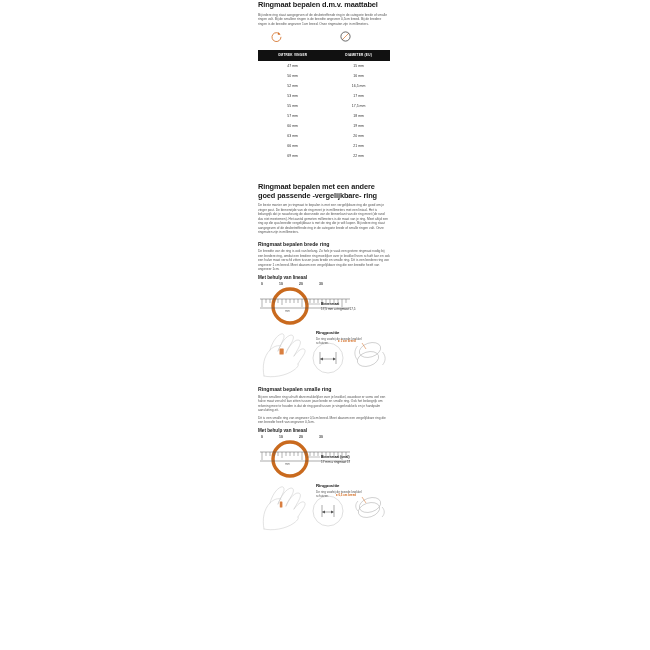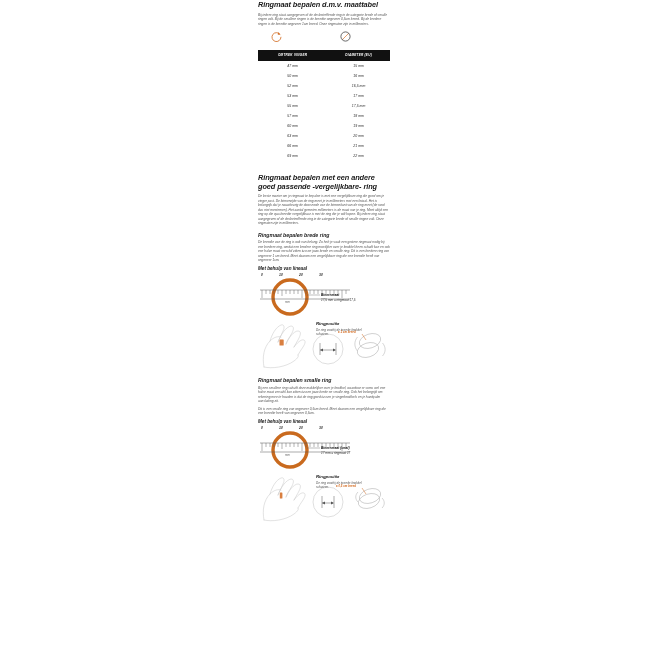--- a/index.html
+++ b/index.html
@@ -4,21 +4,21 @@
 <style>
   html,body{margin:0;padding:0;background:#ffffff;}
   body{width:650px;height:650px;overflow:hidden;font-family:"Liberation Sans",sans-serif;color:#2b2b2b;}
   .page{position:relative;width:650px;height:650px;background:#fff;}
   .col{position:absolute;left:258px;top:0;width:132px;}
 
   h2.sec{font-size:7.4px;line-height:9.2px;font-weight:bold;color:#1a1a1a;margin:0 0 3.5px 0;letter-spacing:-0.1px;}
   h3.sub{font-size:5.2px;line-height:6.4px;font-weight:bold;color:#1a1a1a;margin:0 0 2px 0;}
   h4.tiny{font-size:4.6px;line-height:5.6px;font-weight:bold;color:#1a1a1a;margin:0 0 2px 0;}
   p.body{font-size:3.25px;line-height:4.5px;color:#555;margin:0 0 3px 0;text-align:left;}
-  .blk{margin-bottom:6px;font-style:italic;}
+  .blk{margin-bottom:6px;}
 
   
   .icons{display:flex;gap:56px;margin:4px 0 7px 12px;}
   .ico{width:13px;height:13px;position:relative;}
   .ico svg{display:block;}
 
   
   .tbl{width:132px;border-collapse:collapse;}
   .tbl thead th{background:#111;color:#fff;font-size:3.1px;font-weight:bold;letter-spacing:.25px;
     padding:3.2px 0;text-align:center;}
@@ -111,21 +111,21 @@
               <td>21 mm</td>
             </tr>
             <tr>
               <td>69 mm</td>
               <td>22 mm</td>
             </tr>
           </tbody>
     </table>
   </div>
 
-  <div class="blk" style="margin-top:11px;">
+  <div class="blk" style="margin-top:20px;">
     <h2 class="sec">Ringmaat bepalen met een andere goed passende -vergelijkbare- ring</h2>
     <p class="body">De beste manier om je ringmaat te bepalen is met een vergelijkbare ring die goed om je vinger past. De binnenrijde van de ring meet je in millimeters met een liniaal. Het is belangrijk dat je nauwkeurig de doorsnede van de binnenkant van de ring meet (de rand dus niet meetemen). Het aantal gemeten millimeters is de maat van je ring. Meet altijd een ring op die qua breedte vergelijkbaar is met de ring die je wilt kopen. Bij iedere ring staat aangegeven of de desbetreffende ring in de categorie brede of smalle ringen valt. Onze ringmaten zijn in millimeters.</p>
   </div>
 
   <div class="blk">
     <h3 class="sub">Ringmaat bepalen brede ring</h3>
     <p class="body">De breedte van de ring is ook van belang. Zo heb je vaak een grotere ringmaat nodig bij een bredere ring, omdat een bredere ring moeilijker over je knokkel heen schuift kan en ook een halve maat verschil zitten tussen jouw brede en smalle ring. Dit is een bredere ring van ongeveer 1 cm breed. Meet daarom een vergelijkbare ring die een breedte heeft van ongeveer 1cm.</p>
     <h4 class="tiny">Met behulp van lineaal</h4>
 
     <div class="ruler-wrap">

